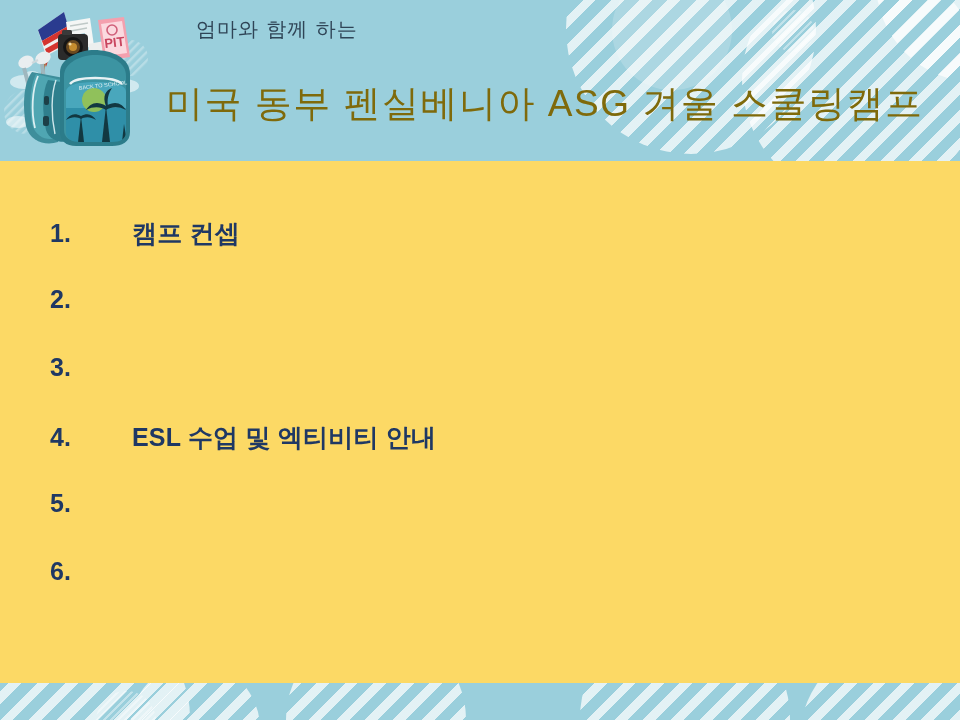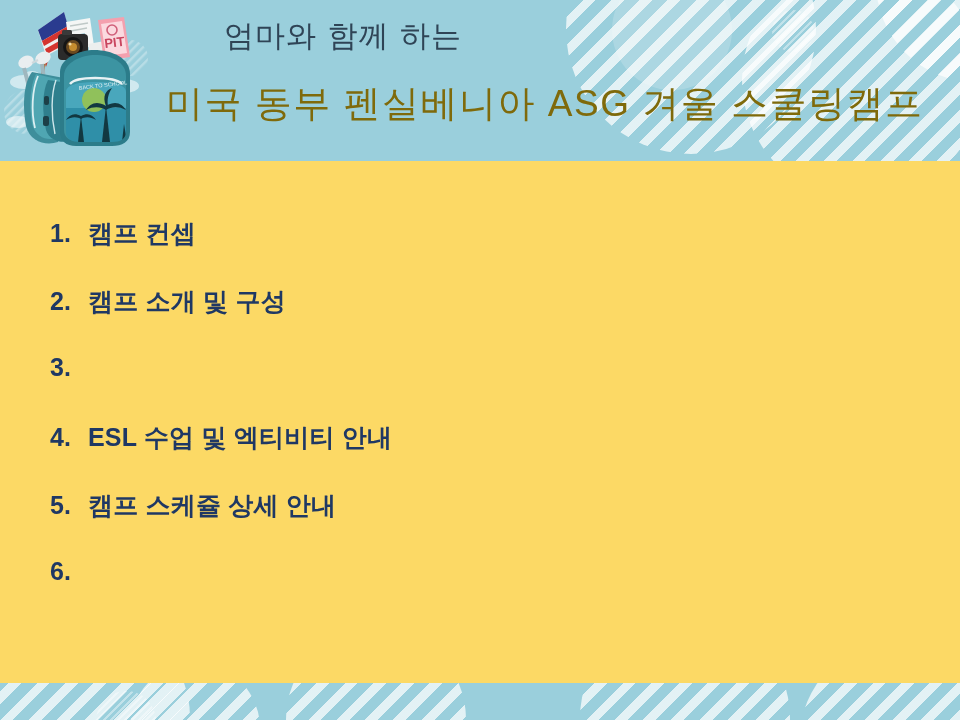--- a/index.html
+++ b/index.html
@@ -71,25 +71,24 @@
     width: 150px;
     height: 155px;
   }
 
   
   .subtitle {
     position: absolute;
     left: 196px;
     top: 16px;
     font-family: "DejaVu Serif", "Liberation Serif", serif;
-    font-size: 30px;
+    font-size: 20px;
     letter-spacing: 1px;
     color: #2F4456;
     white-space: nowrap;
-    margin-left: 28px;
   }
   .maintitle {
     position: absolute;
     left: 166px;
     top: 79px;
     font-family: Liberation Sans, sans-serif;
     font-size: 37px;
     letter-spacing: 1.5px;
     color: #7F6A0B;
     white-space: nowrap;
@@ -121,20 +120,21 @@
     font-size: 25px;
     font-weight: bold;
     letter-spacing: 0.2px;
   }
   .agenda-num {
     width: 38px;
     flex: 0 0 38px;
   }
   .agenda-label {
     white-space: nowrap;
+    margin-left: 44px;
   }
 
   
   .footer-band {
     position: absolute;
     left: 0;
     top: 683px;
     width: 960px;
     height: 37px;
     background: #9ACFDC;
@@ -267,35 +267,33 @@
   <div class="body-band">
     <ul class="agenda-list">
 
       <li class="agenda-item">
         <span class="agenda-num">1.</span>
         <span class="agenda-label">캠프 컨셉</span>
       </li>
 
       <li class="agenda-item">
         <span class="agenda-num">2.</span>
-        <span class="agenda-label">캠프 소개 및 구성</span>
       </li>
 
       <li class="agenda-item">
         <span class="agenda-num">3.</span>
       </li>
 
       <li class="agenda-item">
         <span class="agenda-num">4.</span>
         <span class="agenda-label">ESL 수업 및 엑티비티 안내</span>
       </li>
 
       <li class="agenda-item">
         <span class="agenda-num">5.</span>
-        <span class="agenda-label">캠프 스케쥴 상세 안내</span>
       </li>
 
       <li class="agenda-item">
         <span class="agenda-num">6.</span>
       </li>
 
     </ul>
   </div>
 
   <div class="footer-band">

